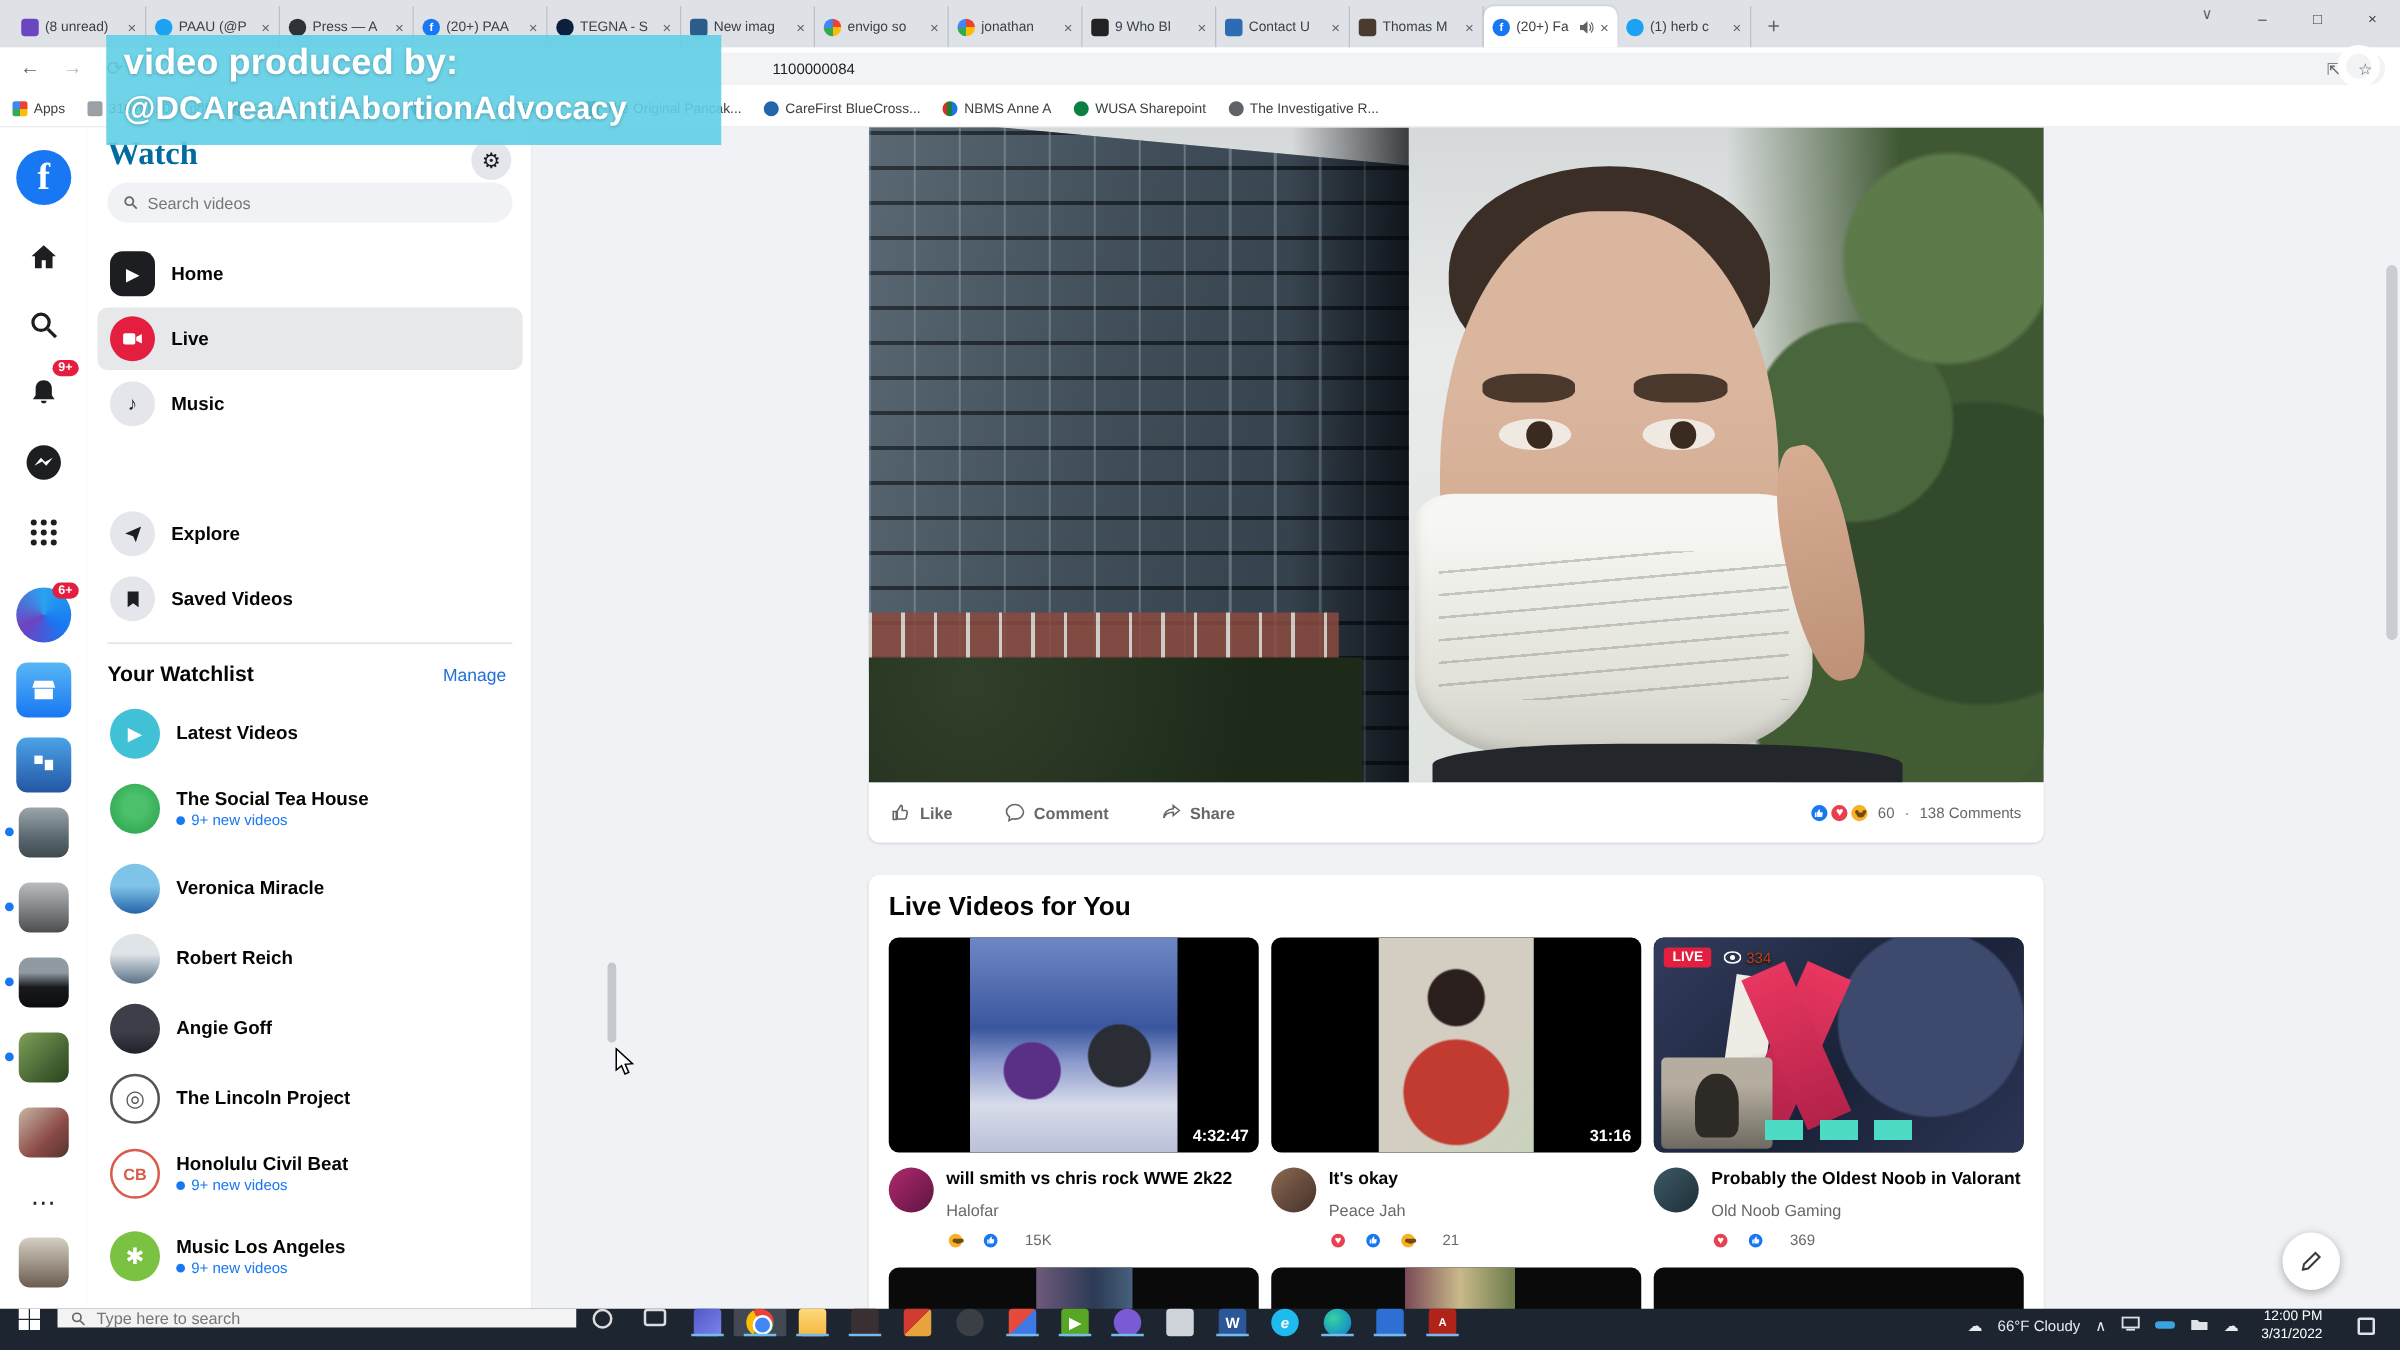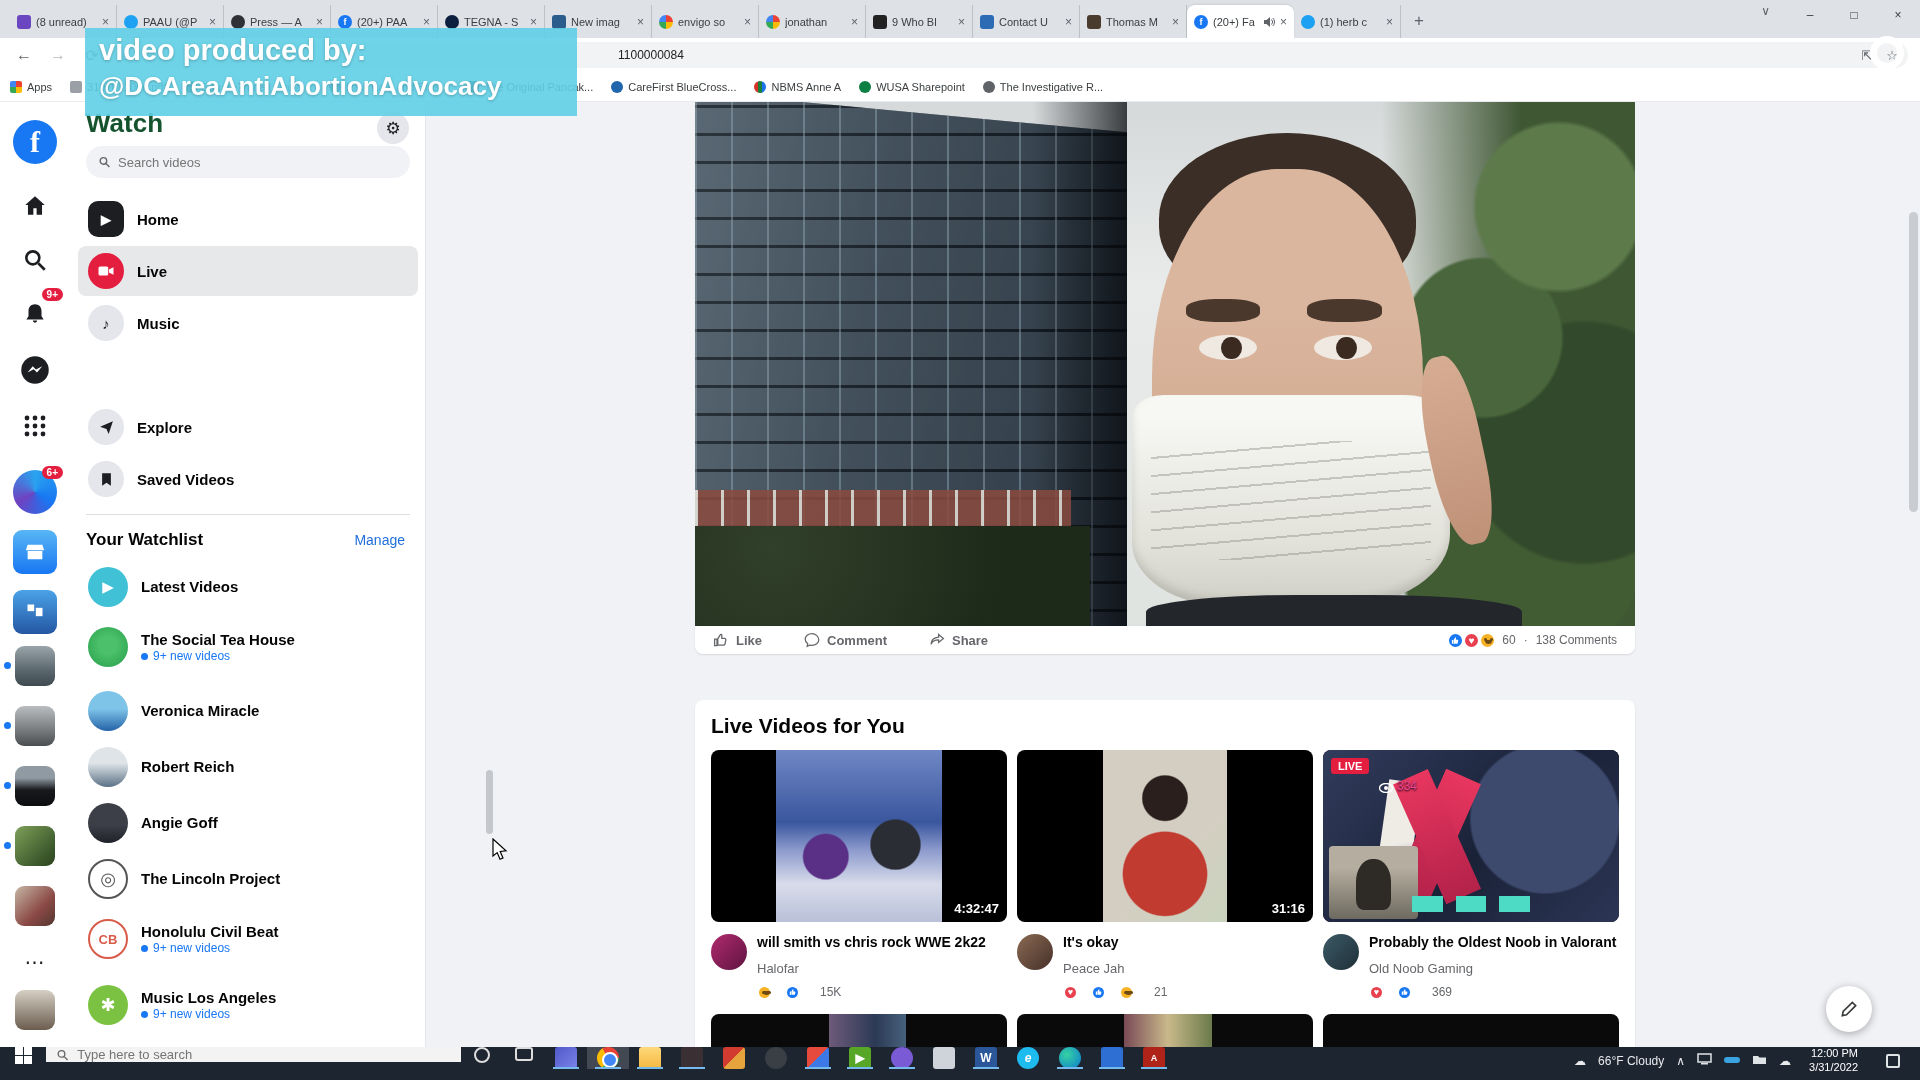--- a/index.html
+++ b/index.html
@@ -55,21 +55,21 @@
   .raildot { position:absolute; left:4px; width:7px; height:7px; border-radius:50%; background:#1877f2; }
   .swirl { border-radius:50%; background:conic-gradient(#29a3ef,#1877f2,#6f42c1,#29a3ef); }
   .shopico { border-radius:9px; background:linear-gradient(180deg,#58b6f5,#1877f2); color:#fff; }
   .tileico { border-radius:9px; background:linear-gradient(180deg,#4aa3e8,#2456a3); color:#fff; }
   .th-a{ background:linear-gradient(180deg,#9aa5ab,#5c686f 60%,#3e4a50);} .th-b{ background:linear-gradient(180deg,#b9bdbf,#7d8184 55%,#4b4e51);}
   .th-c{ background:linear-gradient(180deg,#8f9aa2 30%,#17191c 60%,#0c0d0f);} .th-d{ background:linear-gradient(135deg,#7fa05a,#3f5d2e 70%,#2c431f);}
   .th-e{ background:linear-gradient(135deg,#c5b7a5,#8c4a46 60%,#53362f);} .th-f{ background:linear-gradient(180deg,#d6cfc4,#6b5d50);}
   .railmore { color:#1c1e21; font-size:20px; letter-spacing:1px; }
 
   .sidebar { position:absolute; left:70px; top:0; width:356px; height:945px; background:#fff; border-right:1px solid #e4e6eb; }
-  .watch-h { position:absolute; left:16px; top:6px; font-size:26px; font-weight:bold; color:#14532d; }
+  .watch-h { position:absolute; left:16px; top:6px; font-size:26px; font-weight:bold; color:#0369a1;font-family:Liberation Serif, serif; }
   .gearbtn { position:absolute; right:16px; top:10px; width:32px; height:32px; border-radius:50%; background:#e4e6eb; display:flex; align-items:center; justify-content:center; font-size:17px; color:#1c1e21; }
   .ssearch { position:absolute; left:16px; top:44px; width:324px; height:32px; background:#f0f2f5; border-radius:16px; display:flex; align-items:center; padding:0 12px; gap:7px; }
   .ssearch input { border:none; background:transparent; outline:none; font-size:13px; color:#65676b; width:100%; font-family:"Liberation Sans",sans-serif; }
   .mitem { position:absolute; left:8px; width:340px; height:50px; border-radius:8px; display:flex; align-items:center; gap:13px; padding:0 10px; font-size:15px; font-weight:bold; color:#050505; }
   .mitem.sel { background:#e7e8ea; }
   .mico { width:36px; height:36px; border-radius:50%; background:#e4e6eb; display:flex; align-items:center; justify-content:center; flex:none; color:#1c1e21; }
   .mico.red { background:#e41e3f; color:#fff; }
   .mico.darksq { background:#1c1e21; color:#fff; border-radius:10px; font-size:13px; }
   .sdivider { position:absolute; left:16px; top:412px; width:324px; height:1px; background:#dadde1; }
   .wl-h { position:absolute; left:16px; top:428px; font-size:17px; font-weight:bold; color:#050505; }
@@ -112,21 +112,21 @@
   .p-hair { position:absolute; left:12%; top:0; width:76%; height:34%; background:#3b2e26; border-radius:50% 50% 45% 45%; }
   .p-skin { position:absolute; left:10%; top:7%; width:80%; height:90%; background:linear-gradient(180deg,#dbb69e 30%,#c89c83); border-radius:46% 46% 40% 40%; }
   .p-brow { position:absolute; top:33%; width:22%; height:4.5%; background:#4a382c; border-radius:40%; }
   .p-eye { position:absolute; top:40%; width:17%; height:5%; background:#f0e9e2; border-radius:50%; overflow:hidden; }
   .p-eye::after { content:""; position:absolute; left:38%; top:8%; width:36%; height:90%; background:#3a2a20; border-radius:50%; }
   .p-mask { position:absolute; left:4%; top:52%; width:94%; height:42%; background:linear-gradient(180deg,#f7f7f4 10%, #e2e2da 70%, #cfcfc6); border-radius:10% 14% 34% 30%; box-shadow:inset 0 -6px 10px rgba(0,0,0,.12); }
   .p-mask::before { content:""; position:absolute; left:6%; top:22%; width:88%; height:56%; background:repeating-linear-gradient(175deg, rgba(0,0,0,0) 0 16px, rgba(120,120,110,.35) 16px 18px); }
   .p-hand { position:absolute; left:92%; top:44%; width:16%; height:38%; background:linear-gradient(180deg,#d6ac92,#bf9278); border-radius:45% 40% 40% 45%; transform:rotate(-12deg); }
   .p-shoulder { position:absolute; left:48%; bottom:-2%; width:40%; height:8%; background:#23262b; border-radius:40% 40% 0 0; }
 
-  .engage { position:absolute; left:695px; top:524px; width:940px; height:28px; background:#fff; border-radius:0 0 8px 8px; display:flex; align-items:center; padding:0 18px; box-shadow:0 1px 2px rgba(0,0,0,.1); }
+  .engage { position:absolute; left:695px; top:524px; width:940px; height:48px; background:#fff; border-radius:0 0 8px 8px; display:flex; align-items:center; padding:0 18px; box-shadow:0 1px 2px rgba(0,0,0,.1); }
   .ebtn { display:flex; align-items:center; gap:7px; font-size:13px; font-weight:bold; color:#65676b; margin-right:42px; }
   .e-right { margin-left:auto; display:flex; align-items:center; gap:6px; font-size:12px; color:#65676b; }
   .rx { width:17px; height:17px; border-radius:50%; border:2px solid #fff; display:flex; align-items:center; justify-content:center; color:#fff; font-size:10px; }
   .rx + .rx { margin-left:-7px; }
   .rx-like { background:#1877f2; z-index:3; }
   .rx-love { background:#e9404f; z-index:2; }
   .rx-haha { background:#f7b125; z-index:1; position:relative; }
   .rx-haha::before { content:""; position:absolute; top:4px; left:3px; width:3px; height:3px; border-radius:50%; background:#6d4b12; box-shadow:6px 0 0 #6d4b12; }
   .rx-haha::after { content:""; position:absolute; bottom:2.5px; left:4px; width:7px; height:4px; border-radius:0 0 7px 7px; background:#6d4b12; }
   .dotsep::before { content:"·"; margin:0 2px; }
@@ -149,21 +149,21 @@
       radial-gradient(circle at 75% 40%, #3d4a6e 0 30%, rgba(0,0,0,0) 31%),
       linear-gradient(135deg,#323c5c,#1a2238 55%,#2c3554); }
   .t3x1,.t3x2 { position:absolute; left:32%; top:12%; width:13%; height:76%; background:linear-gradient(180deg,#e8365f,#b3224a); transform:rotate(24deg); }
   .t3x2 { transform:rotate(-24deg); }
   .t3card { position:absolute; left:20%; top:18%; width:11%; height:60%; background:linear-gradient(160deg,#efece5 60%, #7b5fb0); transform:rotate(8deg); }
   .t3cam { position:absolute; left:2%; bottom:2%; width:30%; height:42%; background:linear-gradient(180deg,#b5ad9f 30%,#6e6a60); border-radius:4px; }
   .t3cam::after { content:""; position:absolute; left:30%; top:18%; width:40%; height:70%; background:#2e2a26; border-radius:45% 45% 20% 20%; }
   .t3btns { position:absolute; left:30%; bottom:6%; width:40%; height:9%; background:repeating-linear-gradient(90deg,#4ddbc6 0 26%, rgba(0,0,0,0) 26% 37%); }
   .dur { position:absolute; right:8px; bottom:6px; color:#fff; font-size:13px; font-weight:bold; text-shadow:0 1px 2px #000; }
   .livebadge { position:absolute; left:8px; top:8px; background:#e41e3f; color:#fff; font-size:11px; font-weight:bold; padding:2px 7px; border-radius:3px; }
-  .viewers { position:absolute; left:56px; top:9px; color:#ec4899; font-size:12px; display:flex; align-items:flex-end; gap:4px; text-shadow:0 1px 2px #000;margin-top:20px; }
+  .viewers { position:absolute; left:56px; top:9px; color:#c2410c; font-size:12px; display:flex; align-items:center; gap:4px; text-shadow:0 1px 2px #000; }
   .lv-meta { display:flex; gap:10px; margin-top:10px; width:296px; flex:none; }
   .lv-meta .cavatar { width:36px; height:36px; border-radius:50%; flex:none; }
   .ca1{ background:linear-gradient(135deg,#b02a6e,#5e1440);} .ca2{ background:linear-gradient(135deg,#8a6a52,#46302a);} .ca3{ background:linear-gradient(135deg,#3d5a66,#1d2f38);}
   .lv-meta-row { display:flex; gap:10px; margin-top:2px; }
   .ctitle { font-size:14px; font-weight:bold; color:#050505; line-height:1.2; }
   .cchan { font-size:13px; color:#65676b; margin-top:10px; }
   .crx { display:flex; align-items:center; gap:20px; margin-top:9px; font-size:12px; color:#65676b; }
   .rxs { width:15px; height:15px; font-size:9px; }
   .lv-row2 { display:flex; gap:10px; margin-top:14px; }
   .thumb2 { width:296px; height:40px; background:#0a0a0a; border-radius:8px 8px 0 0; flex:none; position:relative; overflow:hidden; }

